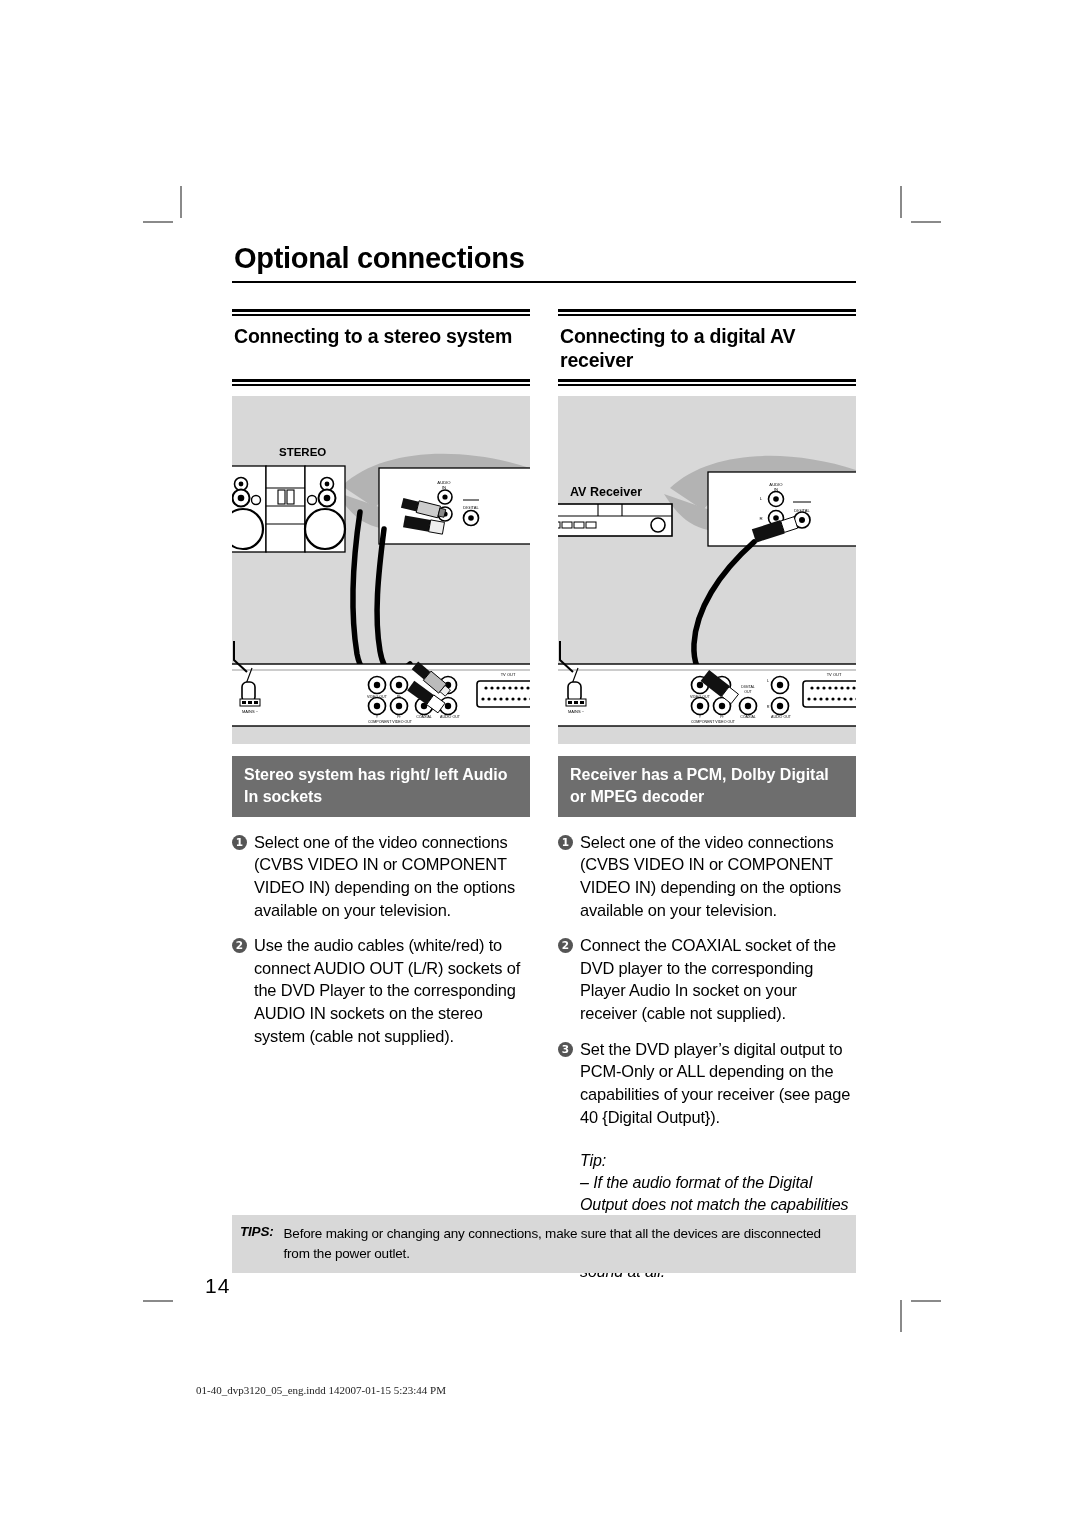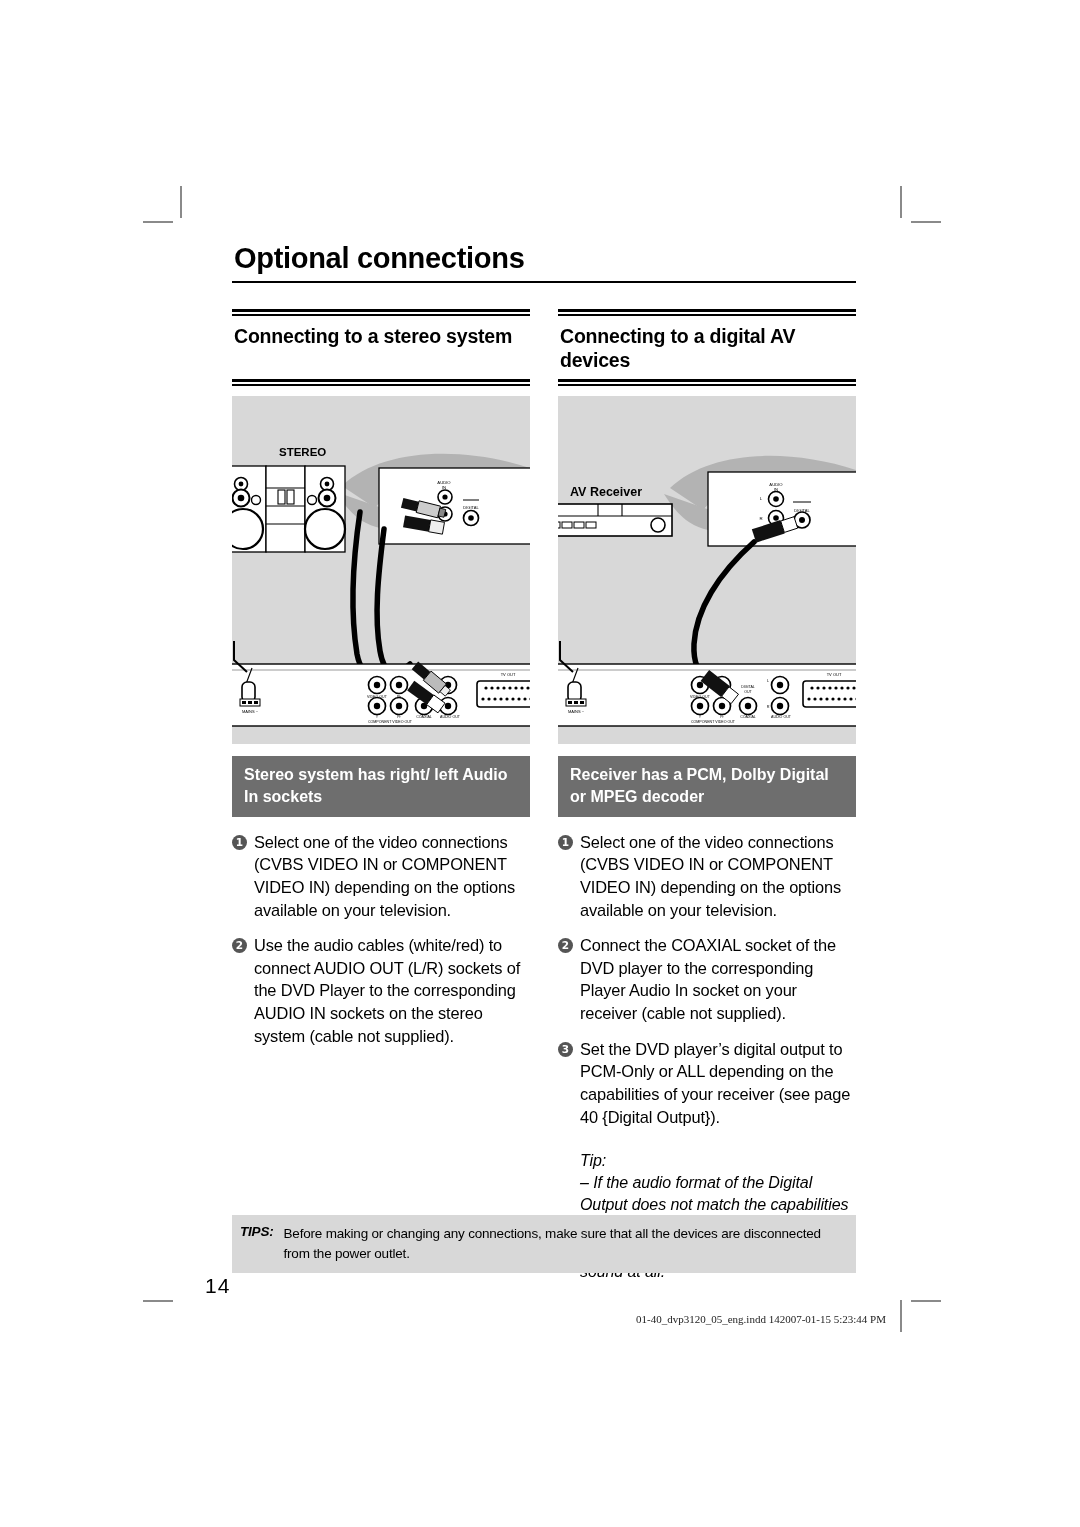--- a/index.html
+++ b/index.html
@@ -149,24 +149,24 @@
   .page-number {
     position: absolute;
     left: 205px; top: 1274px;
     font-size: 21px;
     letter-spacing: 1px;
     text-align: center;
   }
 
   .print-line {
     position: absolute;
-    left: 196px; top: 1313px;
+    left: 196px; top: 1384px;
     width: 690px;
     display: flex;
-    justify-content: flex-end;
+    justify-content: flex-start;
     font-size: 11px;
     font-family: "Liberation Serif", serif;
     color: #222;
   }
 </style>
 </head>
 <body>
 
 <div class="page">
 
@@ -329,21 +329,21 @@
           </div>
           <div class="step">
             <div class="bullet">2</div>
             <div class="step-text">Use the audio cables (white/red) to connect AUDIO OUT (L/R) sockets of the DVD Player to the corresponding AUDIO IN sockets on the stereo system (cable not supplied).</div>
           </div>
         </div>
       </div>
 
       <div class="col">
         <div class="sub-rule-top"></div>
-        <div class="subhead">Connecting to a digital AV devices</div>
+        <div class="subhead">Connecting to a digital AV receiver</div>
         <div class="sub-rule-bottom"></div>
 
         <div class="figure">
           <svg class="fig-svg" viewBox="0 0 298 348" xmlns="http://www.w3.org/2000/svg">
             <path d="M112 92 C 152 54, 230 52, 298 74 L298 102 C 242 76, 172 80, 145 114 Z" fill="#b3b3b3"></path>
             <path d="M106 98 C 120 120, 132 130, 150 134 L 152 114 Z" fill="#b3b3b3"></path>
 
             <text x="12" y="100" font-family="Liberation Sans, sans-serif" font-size="12.5" font-weight="bold" fill="#000">AV Receiver</text>
 
             <rect x="-12" y="108" width="126" height="32" fill="#ffffff" stroke="#000" stroke-width="1.6"></rect>

